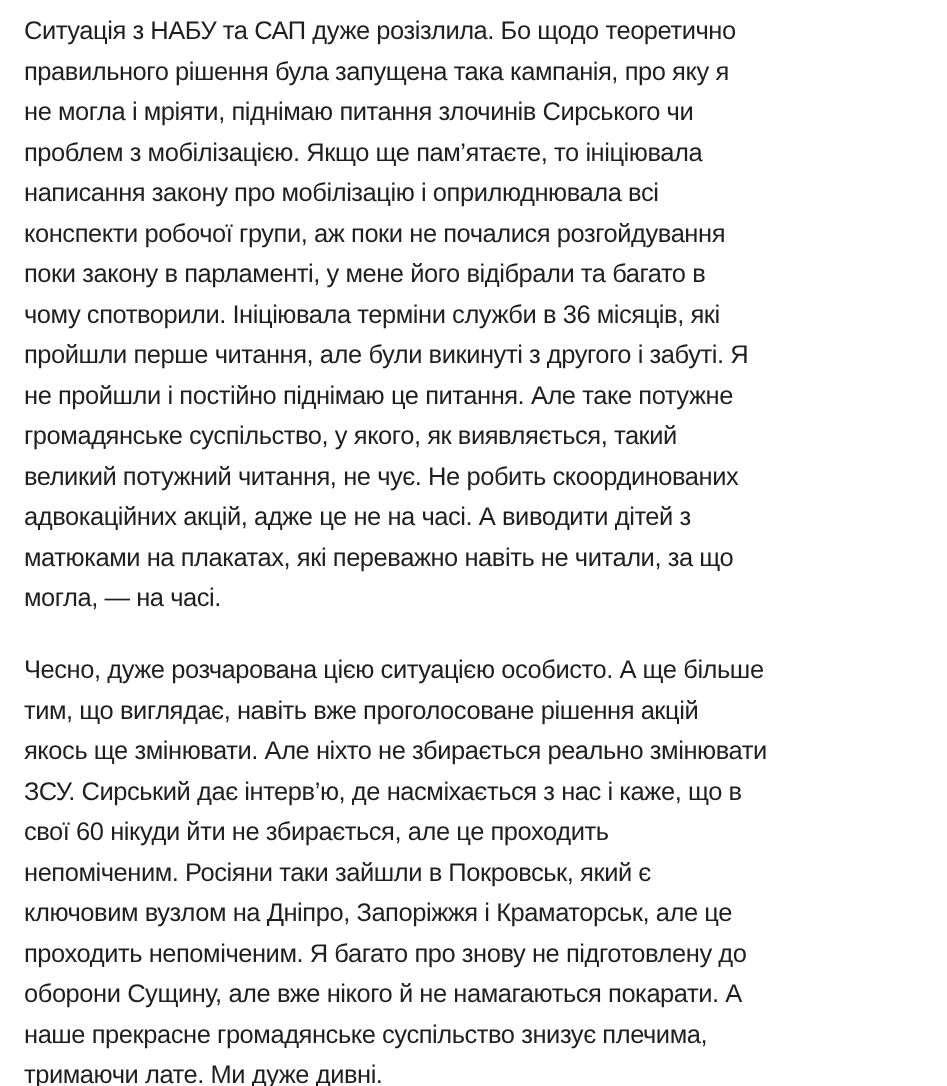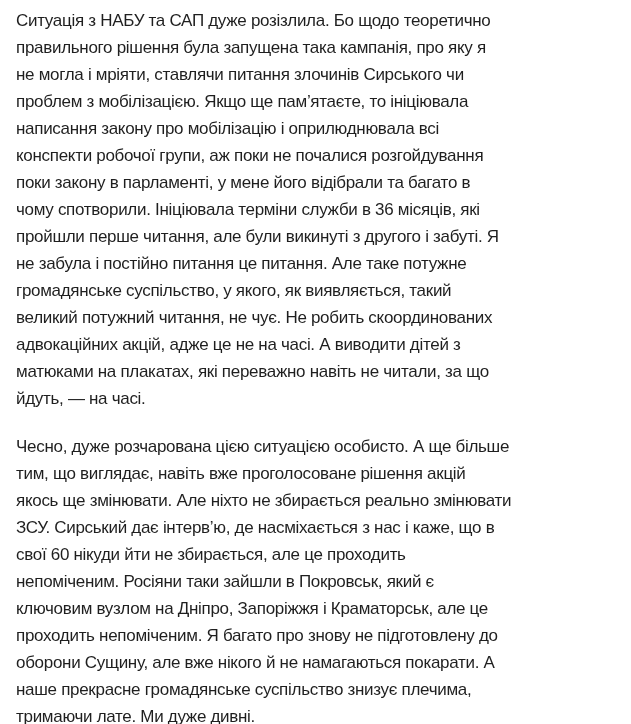--- a/index.html
+++ b/index.html
@@ -28,33 +28,33 @@
     color: #1f1f1f;
   }
 </style>
 </head>
 <body>
 
 <div class="post-body">
     <div class="paragraph">
       <div class="text-line">Ситуація з НАБУ та САП дуже розізлила. Бо щодо теоретично</div>
       <div class="text-line">правильного рішення була запущена така кампанія, про яку я</div>
-      <div class="text-line">не могла і мріяти, ставлячи питання злочинів Сирського чи</div>
+      <div class="text-line">не могла і мріяти, піднімаю питання злочинів Сирського чи</div>
       <div class="text-line">проблем з мобілізацією. Якщо ще пам’ятаєте, то ініціювала</div>
       <div class="text-line">написання закону про мобілізацію і оприлюднювала всі</div>
       <div class="text-line">конспекти робочої групи, аж поки не почалися розгойдування</div>
       <div class="text-line">поки закону в парламенті, у мене його відібрали та багато в</div>
       <div class="text-line">чому спотворили. Ініціювала терміни служби в 36 місяців, які</div>
       <div class="text-line">пройшли перше читання, але були викинуті з другого і забуті. Я</div>
-      <div class="text-line">не забула і постійно питання це питання. Але таке потужне</div>
+      <div class="text-line">не пройшли і постійно піднімаю це питання. Але таке потужне</div>
       <div class="text-line">громадянське суспільство, у якого, як виявляється, такий</div>
       <div class="text-line">великий потужний читання, не чує. Не робить скоординованих</div>
       <div class="text-line">адвокаційних акцій, адже це не на часі. А виводити дітей з</div>
       <div class="text-line">матюками на плакатах, які переважно навіть не читали, за що</div>
-      <div class="text-line">йдуть, — на часі.</div>
+      <div class="text-line">могла, — на часі.</div>
     </div>
     <div class="paragraph">
       <div class="text-line">Чесно, дуже розчарована цією ситуацією особисто. А ще більше</div>
       <div class="text-line">тим, що виглядає, навіть вже проголосоване рішення акцій</div>
       <div class="text-line">якось ще змінювати. Але ніхто не збирається реально змінювати</div>
       <div class="text-line">ЗСУ. Сирський дає інтерв’ю, де насміхається з нас і каже, що в</div>
       <div class="text-line">свої 60 нікуди йти не збирається, але це проходить</div>
       <div class="text-line">непоміченим. Росіяни таки зайшли в Покровськ, який є</div>
       <div class="text-line">ключовим вузлом на Дніпро, Запоріжжя і Краматорськ, але це</div>
       <div class="text-line">проходить непоміченим. Я багато про знову не підготовлену до</div>

